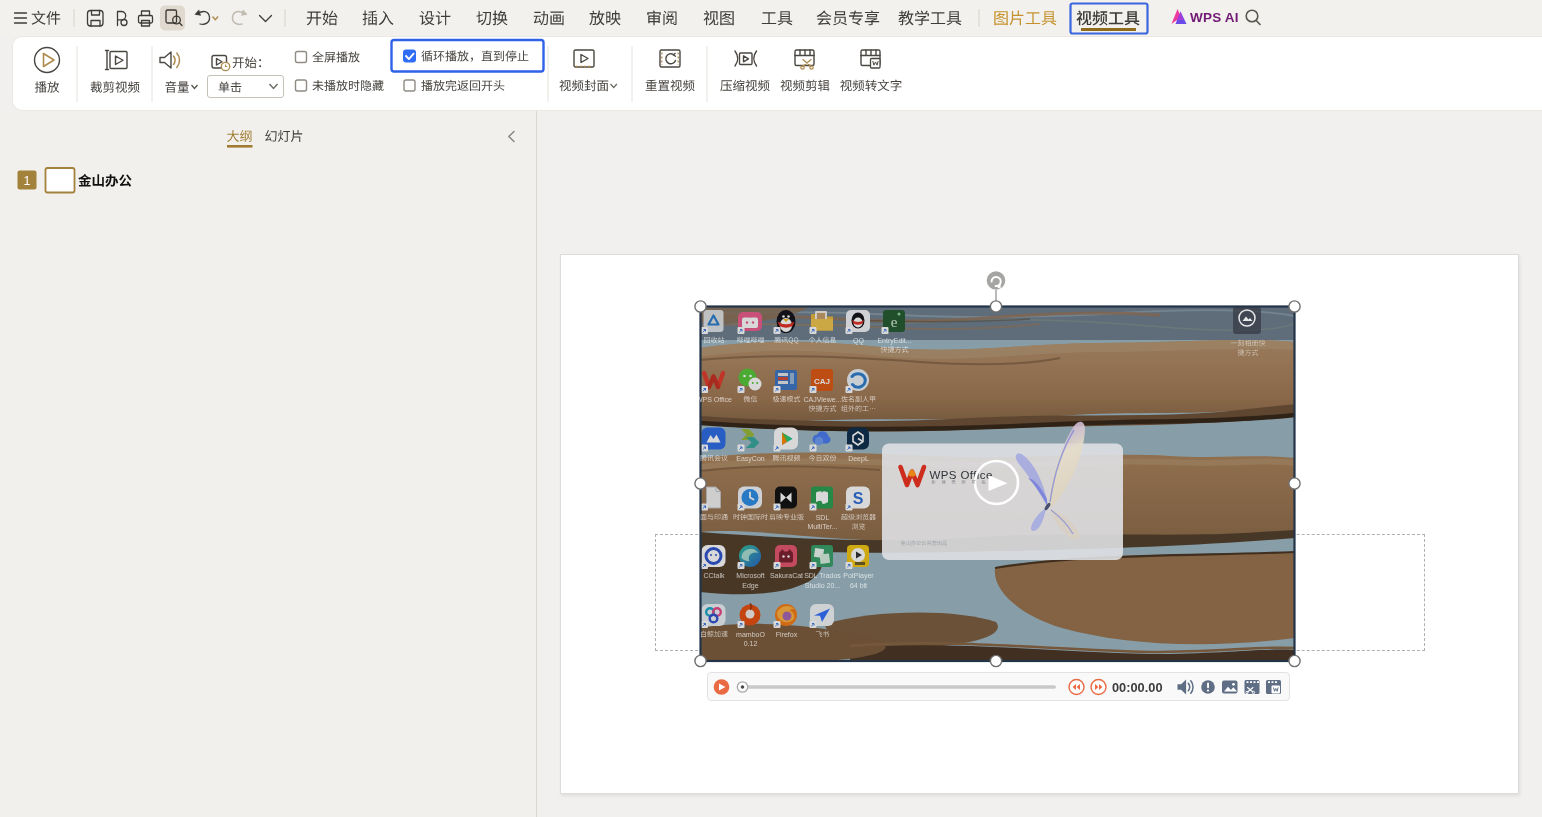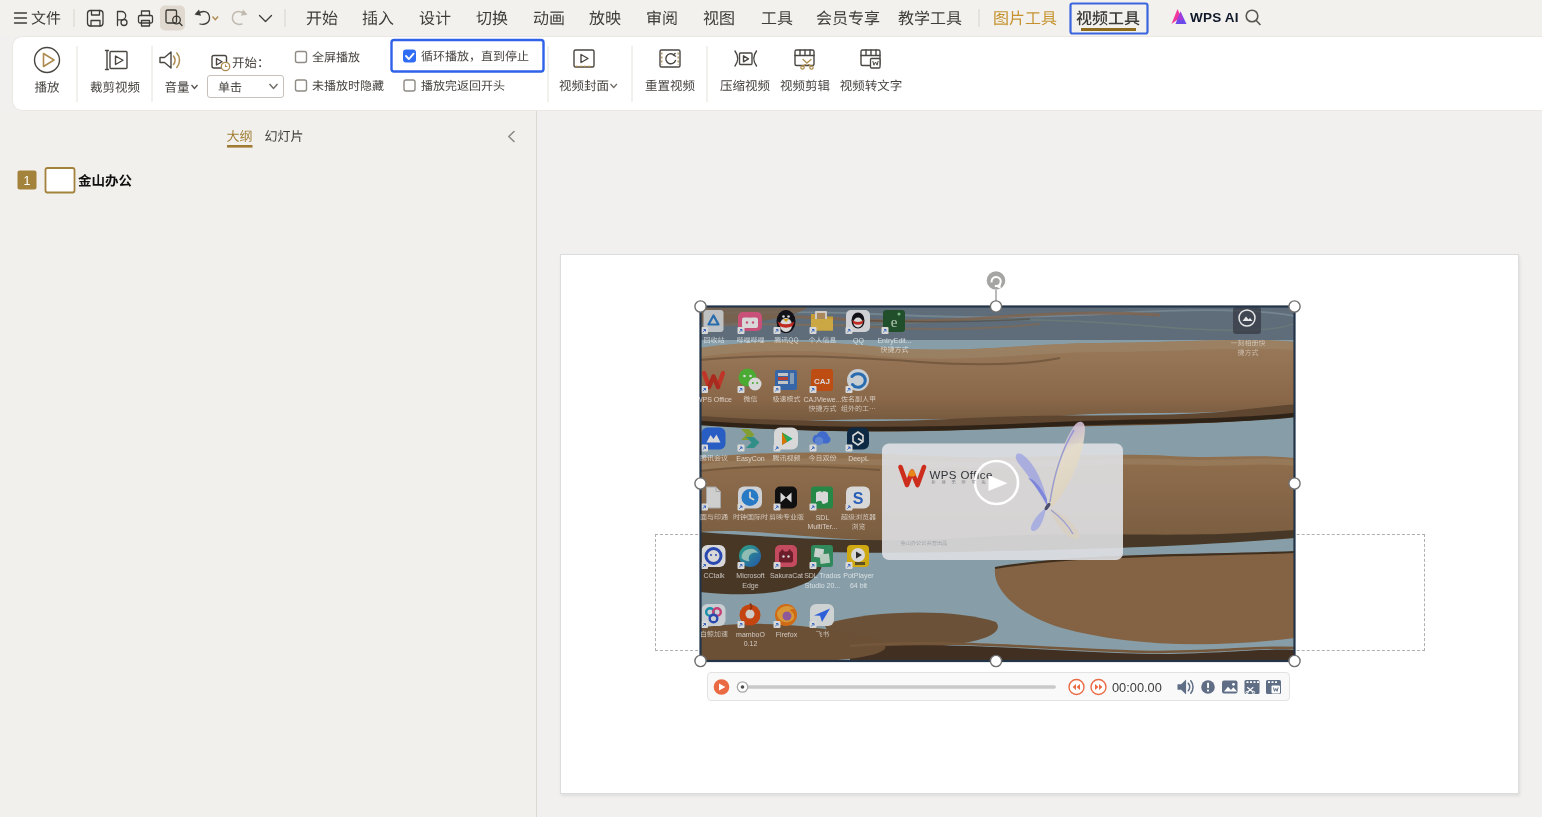--- a/index.html
+++ b/index.html
@@ -292,22 +292,22 @@
 <path d="M351 204 C359 210 368 219 373 228" stroke="#7b84d6" stroke-width="1.3" fill="none" opacity="0.65"></path>
 <path d="M346 202 C339 207 333 214 331 221 C330 227 336 226 340 220 C343 215 345 208 346 202 Z" fill="#9aa4e4" opacity="0.75"></path>
 <ellipse cx="347.5" cy="200.5" rx="1.8" ry="4.2" transform="rotate(35 347.5 200.5)" fill="#4a4e6e"></ellipse>
 </g>
 <circle cx="296.5" cy="176.5" r="21.5" stroke="#fff" stroke-width="2.6" fill="none"></circle>
 <path d="M288.5 169.3 L288.5 185.1 L307.5 177.2 Z" fill="#fff"></path>
 </svg>
 
 <div class="abs" style="left:707px;top:672px;width:583px;height:29px;background:#f9f9f9;border:1px solid #e2e2e2;border-radius:4px"></div>
 <div class="abs" style="left:207px;top:75px;width:77px;height:23px;background:#fff;border:1px solid #c6c2bb;border-radius:3px"></div>
-<div class="abs" style="left:1112px;top:680px;font-size:12.8px;color:#3d3d3d;font-weight:400">00:00.00</div>
-<div class="abs" style="left:1190px;top:10px;font-size:13.5px;font-weight:700;color:#0f172a;letter-spacing:.2px">WPS AI</div>
+<div class="abs" style="left:1112px;top:680px;font-size:12.8px;color:#3d3d3d;font-weight:700">00:00.00</div>
+<div class="abs" style="left:1190px;top:10px;font-size:13.5px;font-weight:700;color:#701a75;letter-spacing:.2px">WPS AI</div>
 <svg class="abs" style="left:0;top:0" width="1542" height="817" viewBox="0 0 1542 817">
 <defs>
 <path id="gr6587" d="M42 -82C45 -77 48 -71 50 -67L58 -69C57 -73 53 -80 50 -85ZM5 -66L5 -59L21 -59C26 -44 34 -31 45 -20C34 -11 20 -4 4 1C5 2 8 6 8 8C25 2 39 -5 50 -15C62 -5 75 3 92 7C93 5 95 2 97 0C81 -4 67 -11 56 -20C66 -30 74 -43 80 -59L95 -59L95 -66ZM50 -25C41 -35 34 -46 28 -59L71 -59C66 -46 59 -34 50 -25Z"></path>
       <path id="gr4ef6" d="M32 -34L32 -27L60 -27L60 8L68 8L68 -27L95 -27L95 -34L68 -34L68 -56L91 -56L91 -64L68 -64L68 -83L60 -83L60 -64L47 -64C48 -68 49 -73 50 -78L43 -79C41 -66 37 -53 31 -45C33 -44 36 -42 37 -41C40 -45 42 -50 45 -56L60 -56L60 -34ZM27 -84C21 -68 13 -54 3 -44C4 -42 7 -38 8 -36C11 -40 14 -44 17 -48L17 8L24 8L24 -60C28 -67 31 -74 34 -82Z"></path>
       <path id="gr5f00" d="M65 -70L65 -42L37 -42L37 -46L37 -70ZM5 -42L5 -35L29 -35C27 -21 22 -8 5 3C7 4 10 7 11 8C30 -3 35 -19 36 -35L65 -35L65 8L73 8L73 -35L95 -35L95 -42L73 -42L73 -70L92 -70L92 -78L9 -78L9 -70L29 -70L29 -46L29 -42Z"></path>
       <path id="gr59cb" d="M46 -33L46 8L53 8L53 4L83 4L83 8L90 8L90 -33ZM53 -3L53 -26L83 -26L83 -3ZM43 -41C46 -42 50 -42 87 -45C89 -43 90 -40 90 -38L97 -41C94 -49 87 -61 80 -70L74 -67C77 -62 81 -57 84 -52L52 -50C58 -59 65 -70 70 -82L63 -84C58 -71 50 -58 47 -54C44 -51 42 -48 40 -48C41 -46 42 -42 43 -41ZM20 -56L32 -56C30 -44 28 -33 25 -24C21 -27 18 -30 14 -32C16 -39 18 -48 20 -56ZM6 -29C12 -26 17 -22 22 -17C17 -8 11 -2 4 2C6 3 8 6 9 8C16 3 22 -3 27 -12C31 -9 34 -5 36 -2L41 -8C38 -12 35 -15 30 -19C35 -30 38 -45 39 -63L34 -64L33 -64L22 -64C23 -70 24 -77 25 -83L18 -84C17 -77 16 -70 15 -64L4 -64L4 -56L13 -56C11 -46 9 -36 6 -29Z"></path>
       <path id="gr63d2" d="M73 -24L73 -18L85 -18L85 -4L69 -4L69 -54L95 -54L95 -60L69 -60L69 -73C77 -74 84 -76 90 -77L86 -83C75 -80 56 -78 40 -77C41 -75 42 -73 42 -71C48 -71 56 -72 62 -72L62 -60L37 -60L37 -54L62 -54L62 -4L46 -4L46 -18L58 -18L58 -24L46 -24L46 -36C50 -38 55 -39 58 -40L55 -47C51 -45 45 -42 40 -41L40 8L46 8L46 3L85 3L85 8L92 8L92 -43L73 -43L73 -37L85 -37L85 -24ZM16 -84L16 -64L5 -64L5 -57L16 -57L16 -34L4 -31L6 -24L16 -27L16 -1C16 0 16 1 15 1C14 1 11 1 7 1C8 3 9 6 9 8C15 8 18 7 20 6C22 5 23 3 23 -1L23 -29L34 -32L33 -39L23 -36L23 -57L33 -57L33 -64L23 -64L23 -84Z"></path>
       <path id="gr5165" d="M30 -76C36 -71 41 -65 46 -59C39 -31 27 -10 4 1C6 3 10 6 11 7C31 -4 44 -23 52 -49C63 -29 70 -6 93 7C93 5 95 1 96 -2C63 -21 66 -59 34 -82Z"></path>
       <path id="gr8bbe" d="M12 -78C18 -73 24 -66 27 -62L32 -67C29 -71 22 -78 17 -82ZM4 -53L4 -45L18 -45L18 -10C18 -5 15 -2 13 0C15 1 17 4 18 6C19 4 22 2 40 -11C39 -13 37 -16 37 -18L26 -9L26 -53ZM49 -80L49 -69C49 -62 47 -54 34 -48C35 -46 38 -44 39 -42C53 -49 56 -60 56 -69L56 -73L74 -73L74 -57C74 -50 75 -47 82 -47C83 -47 88 -47 90 -47C92 -47 94 -47 95 -47C95 -49 95 -52 94 -54C93 -54 91 -53 90 -53C88 -53 84 -53 83 -53C81 -53 81 -54 81 -57L81 -80ZM80 -33C77 -25 72 -18 65 -13C58 -18 53 -25 49 -33ZM38 -40L38 -33L44 -33L42 -32C46 -23 52 -15 59 -9C52 -4 43 0 34 2C36 3 37 6 38 8C47 5 57 2 65 -4C72 2 81 6 92 8C93 6 95 3 96 2C87 0 78 -4 71 -9C79 -16 86 -26 90 -38L86 -40L84 -40Z"></path>
       <path id="gr8ba1" d="M14 -78C19 -73 26 -66 30 -62L35 -67C31 -71 24 -78 19 -82ZM5 -53L5 -45L20 -45L20 -9C20 -5 17 -2 16 -1C17 1 19 4 20 6C21 4 24 2 43 -12C42 -13 41 -16 40 -18L28 -10L28 -53ZM63 -84L63 -51L37 -51L37 -43L63 -43L63 8L70 8L70 -43L96 -43L96 -51L70 -51L70 -84Z"></path>

